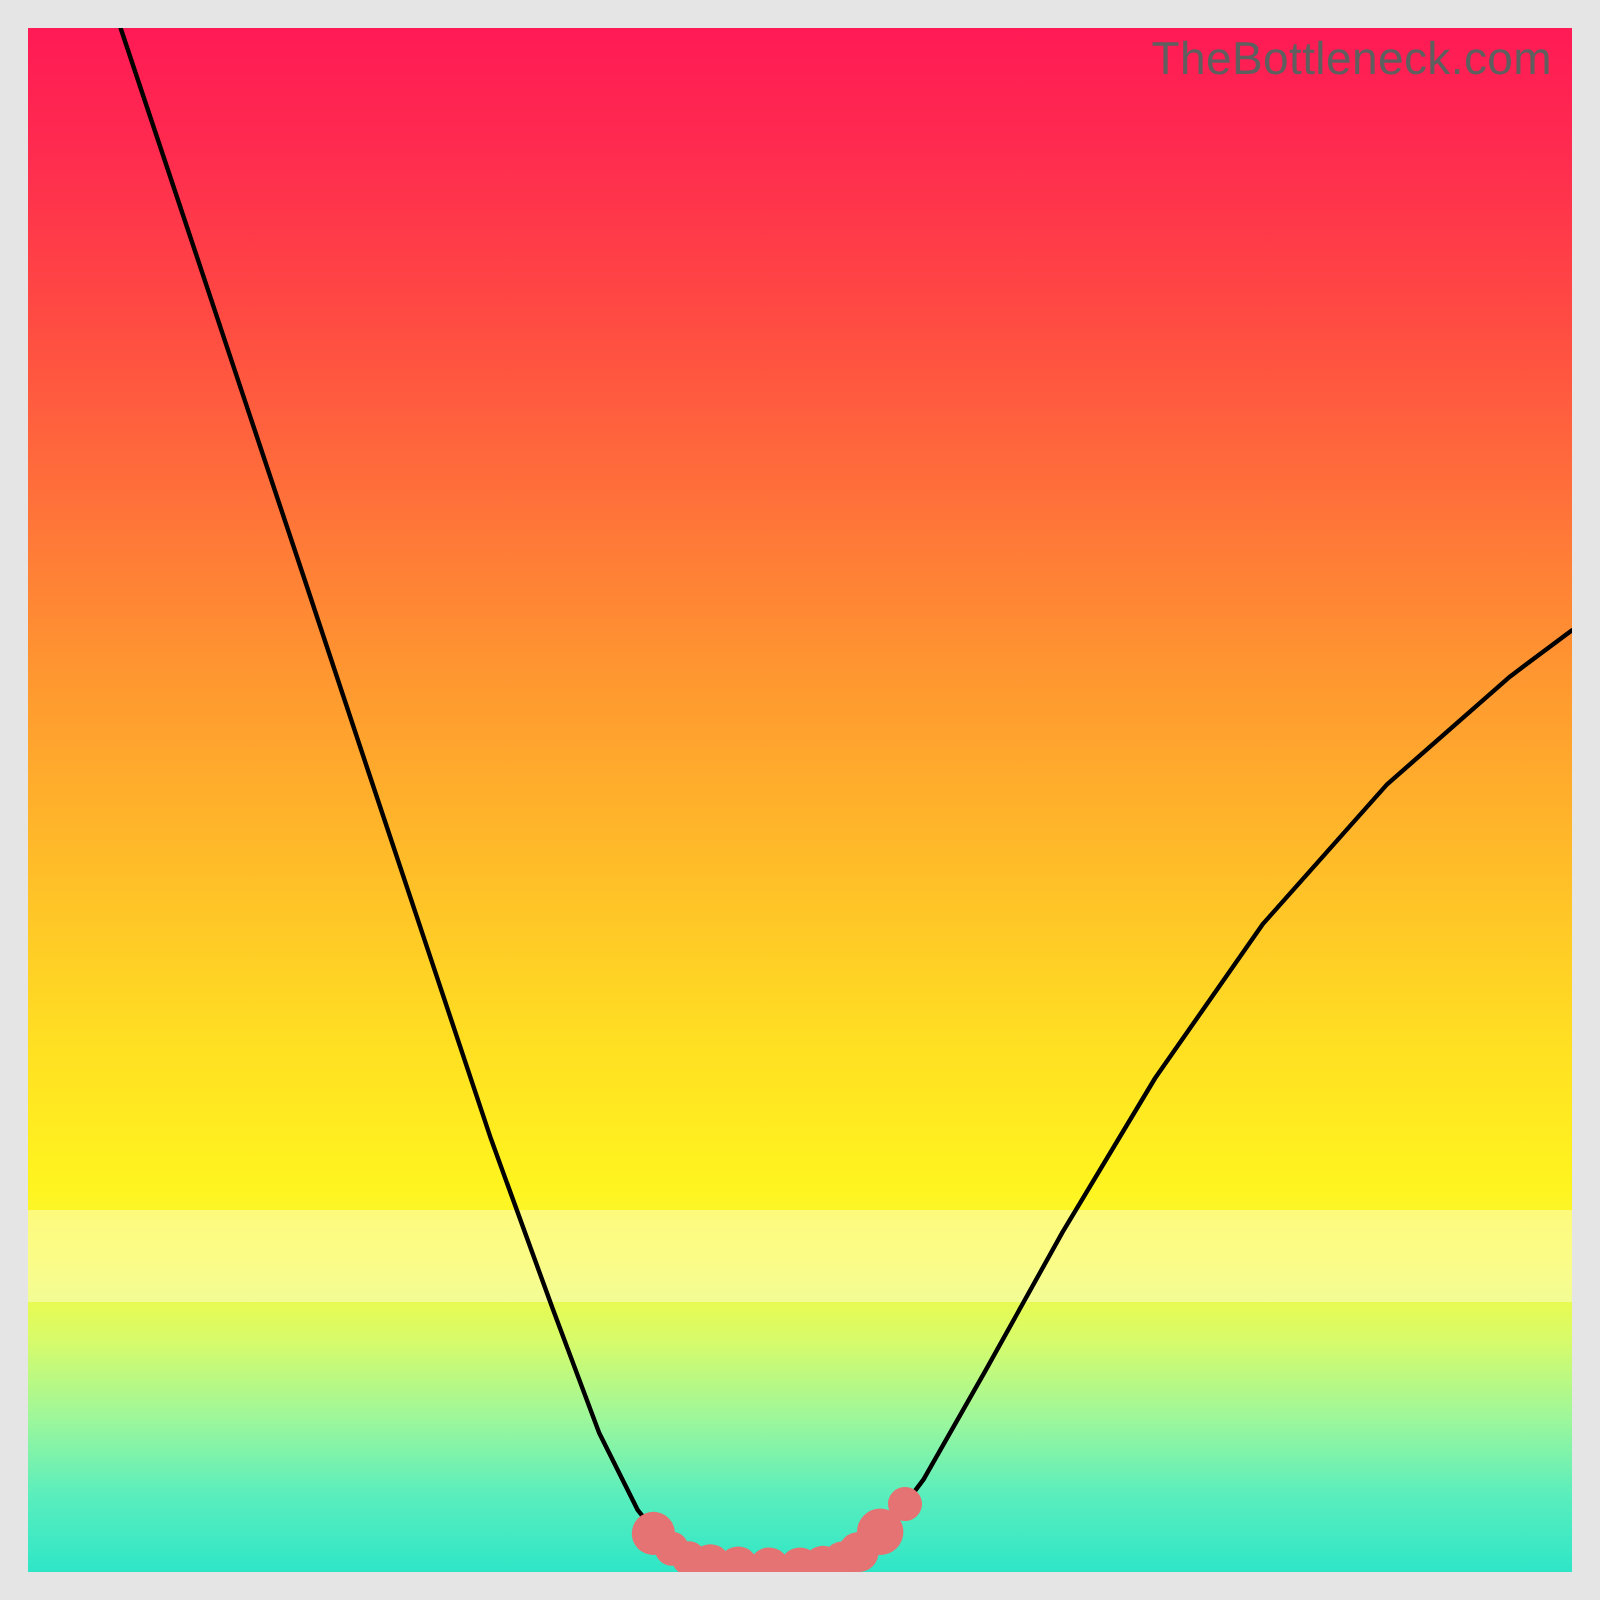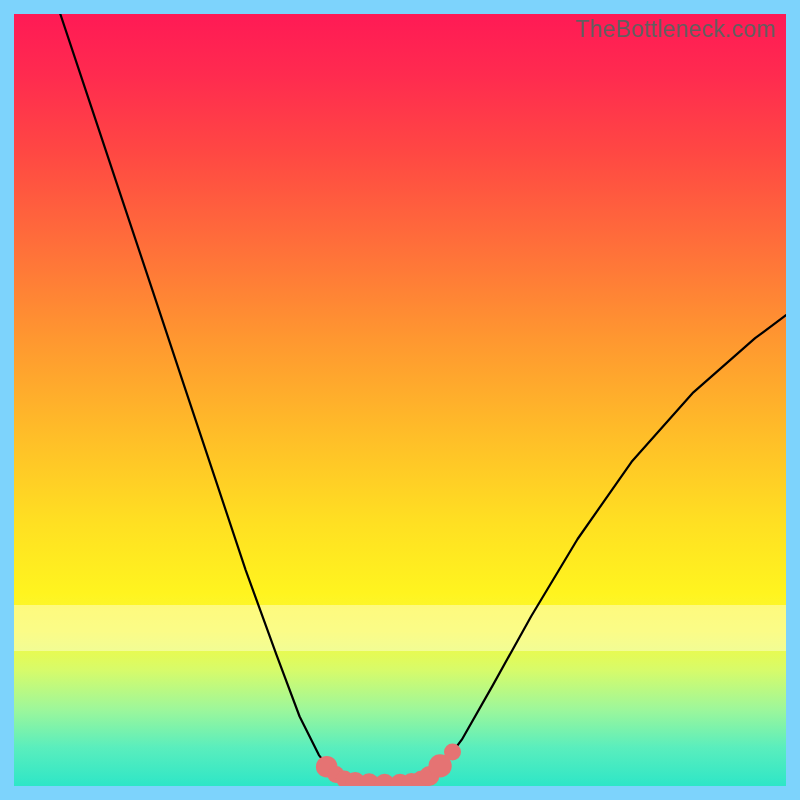--- a/index.html
+++ b/index.html
@@ -10,21 +10,21 @@
     background: #000;
     overflow: hidden;
     font-family: Arial, Helvetica, sans-serif;
   }
   .frame {
     position: absolute;
     top: 0;
     left: 0;
     width: 800px;
     height: 800px;
-    background: #7dd3fc;
+    background: #e5e5e5;
   }
   .plot {
     position: absolute;
     top: 14px;
     left: 14px;
     width: 772px;
     height: 772px;
     overflow: hidden;
   }
   .gradient {

